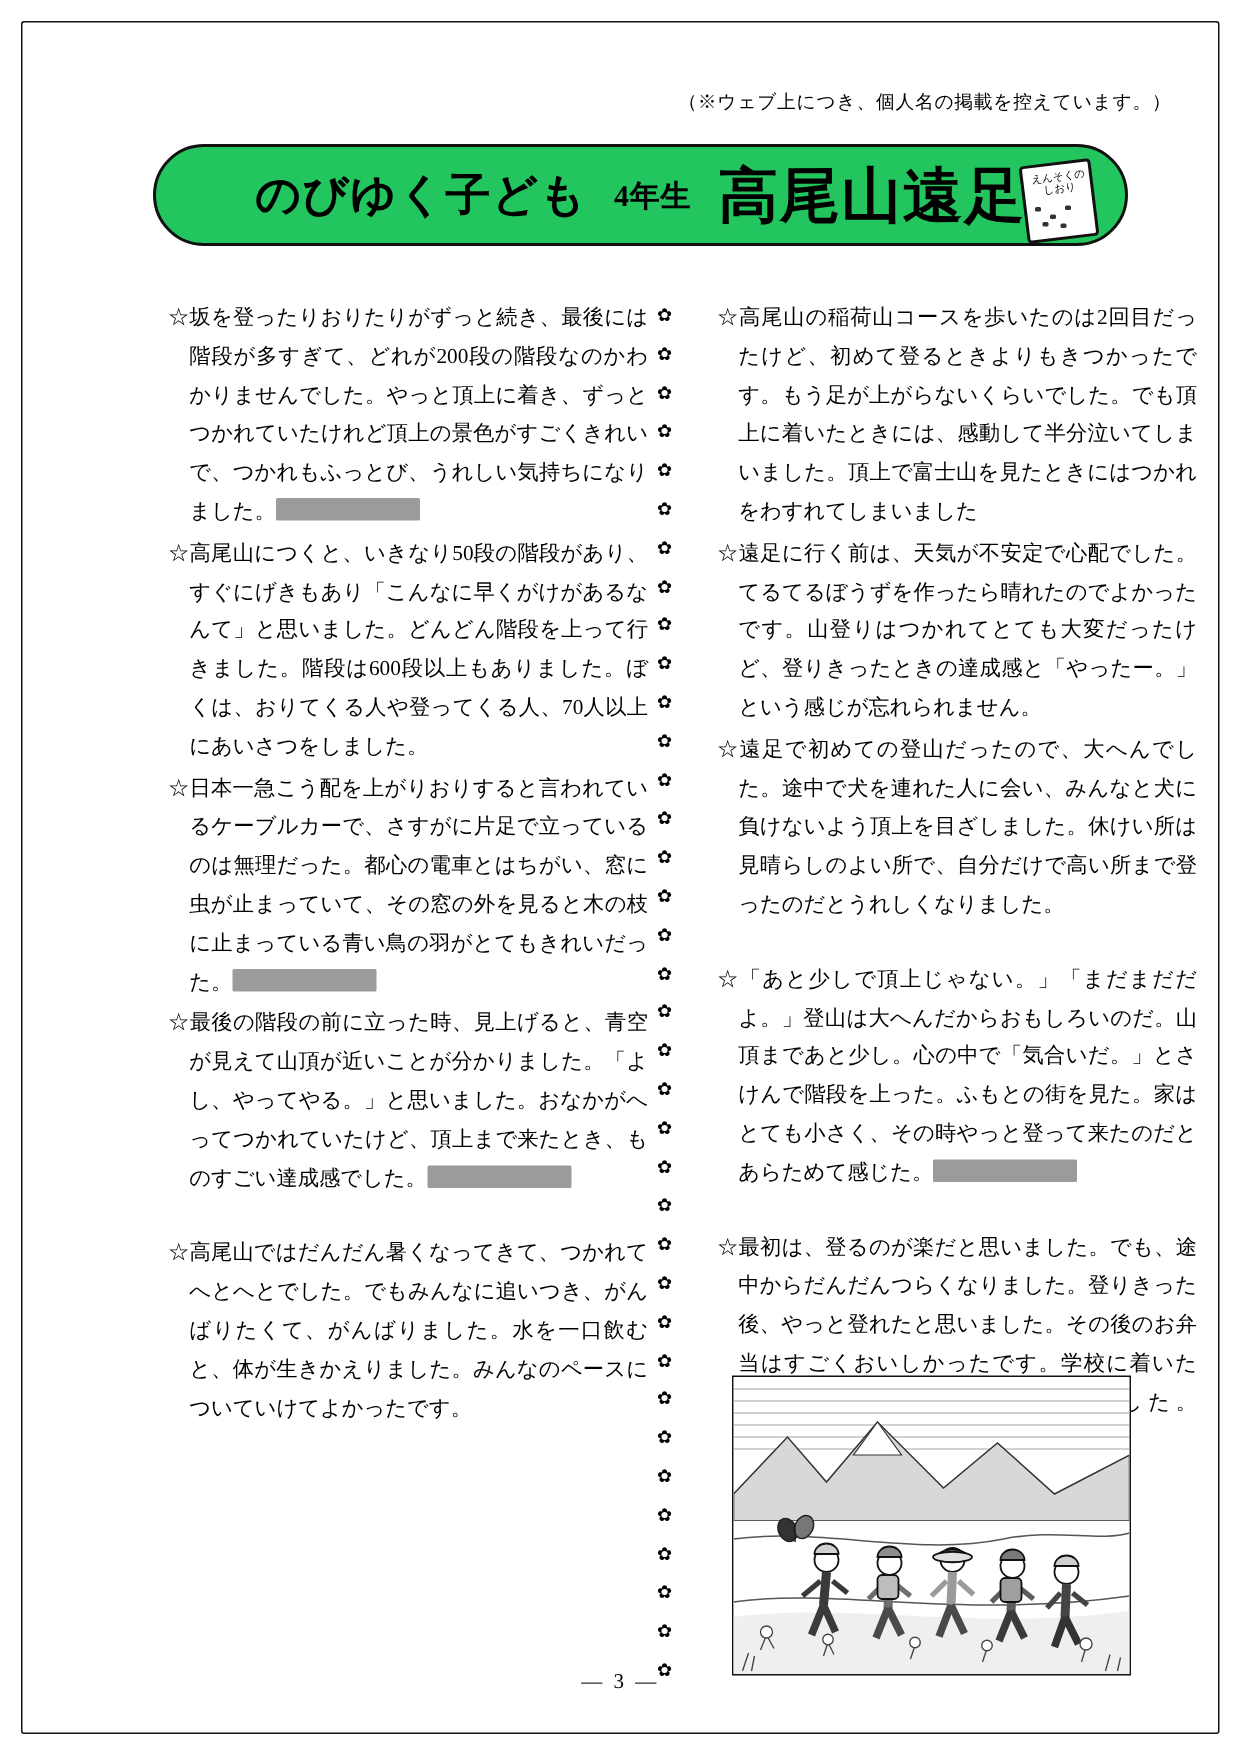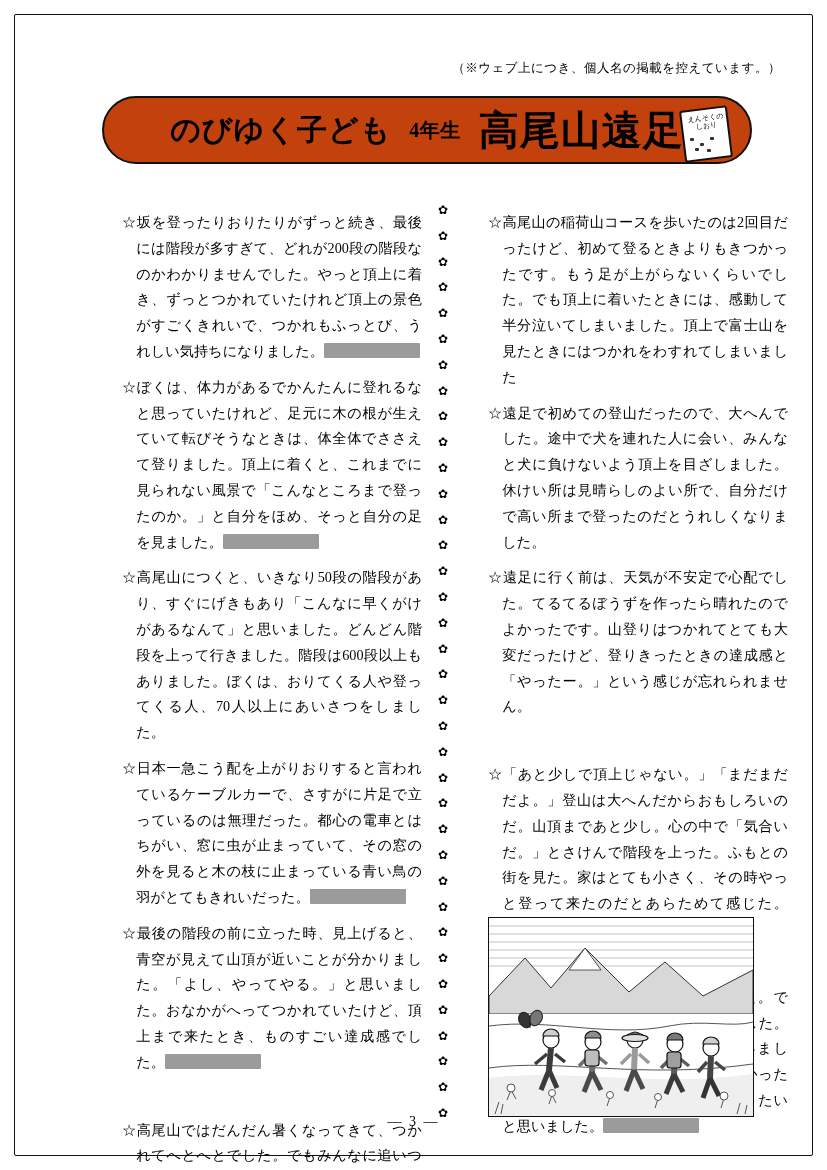--- a/index.html
+++ b/index.html
@@ -39,21 +39,21 @@
 
   
   .title-banner {
     position: absolute;
     left: 80px;
     top: 74px;
     width: 650px;
     height: 68px;
     border: 2.5px solid #111;
     border-radius: 34px;
-    background: #c2410c;
+    background: #22c55e;
   }
   .title-text {
     position: absolute;
     left: 0; top: 0;
     width: 100%; height: 100%;
     display: flex;
     align-items: center;
     justify-content: center;
     gap: 18px;
     font-weight: bold;
@@ -111,21 +111,21 @@
     top: 178px;
     width: 320px;
     font-size: 14.2px;
     line-height: 25.8px;
   }
   .col-left { left: 90px; }
   .col-right { left: 456px; }
 
   .entry { margin-bottom: 2px; }
   .entry p {
-    margin: 10px;
+    margin: 0;
     text-align: justify;
     text-justify: inter-character;
     text-indent: 0;
   }
   .entry p.indent { padding-left: 1em; text-indent: -1em; }
   .redact {
     display: inline-block;
     background: #9b9b9b;
     height: 15px;
     vertical-align: -2px;
@@ -237,46 +237,43 @@
       <span class="flower">✿</span>
       <span class="flower">✿</span>
       <span class="flower">✿</span>
   </div>
 
   <div class="col col-left">
     <div class="entry">
       <p class="indent"><span>☆坂を登ったりおりたりがずっと続き、最後には階段が多すぎて、どれが200段の階段なのかわかりませんでした。やっと頂上に着き、ずっとつかれていたけれど頂上の景色がすごくきれいで、つかれもふっとび、うれしい気持ちになりました。</span><span class="redact" style="width:96px"></span></p>
     </div>
     <div class="entry">
-      <p class="indent"><span>☆ぼくは、体力があるでかんたんに登れるなと思っていたけれど、足元に木の根が生えていて転びそうなときは、体全体でささえて登りました。頂上に着くと、これまでに見られない風景で「こんなところまで登ったのか。」と自分をほめ、そっと自分の足を見ました。</span><span class="redact" style="width:96px"></span></p>
-    </div>
-    <div class="entry">
       <p class="indent"><span>☆高尾山につくと、いきなり50段の階段があり、すぐにげきもあり「こんなに早くがけがあるなんて」と思いました。どんどん階段を上って行きました。階段は600段以上もありました。ぼくは、おりてくる人や登ってくる人、70人以上にあいさつをしました。</span></p>
     </div>
     <div class="entry">
       <p class="indent"><span>☆日本一急こう配を上がりおりすると言われているケーブルカーで、さすがに片足で立っているのは無理だった。都心の電車とはちがい、窓に虫が止まっていて、その窓の外を見ると木の枝に止まっている青い鳥の羽がとてもきれいだった。</span><span class="redact" style="width:96px"></span></p>
     </div>
     <div class="entry">
       <p class="indent"><span>☆最後の階段の前に立った時、見上げると、青空が見えて山頂が近いことが分かりました。「よし、やってやる。」と思いました。おなかがへってつかれていたけど、頂上まで来たとき、ものすごい達成感でした。</span><span class="redact" style="width:96px"></span></p>
     </div>
     <div class="gap"></div>
     <div class="entry">
       <p class="indent"><span>☆高尾山ではだんだん暑くなってきて、つかれてへとへとでした。でもみんなに追いつき、がんばりたくて、がんばりました。水を一口飲むと、体が生きかえりました。みんなのペースについていけてよかったです。</span></p>
     </div>
   </div>
 
   <div class="col col-right">
     <div class="entry">
       <p class="indent"><span>☆高尾山の稲荷山コースを歩いたのは2回目だったけど、初めて登るときよりもきつかったです。もう足が上がらないくらいでした。でも頂上に着いたときには、感動して半分泣いてしまいました。頂上で富士山を見たときにはつかれをわすれてしまいました</span></p>
     </div>
     <div class="entry">
+      <p class="indent"><span>☆遠足に行く前は、天気が不安定で心配でした。てるてるぼうずを作ったら晴れたのでよかったです。山登りはつかれてとても大変だったけど、登りきったときの達成感と「やったー。」という感じが忘れられません。</span></p>
+    </div>
+    <div class="entry">
       <p class="indent"><span>☆遠足で初めての登山だったので、大へんでした。途中で犬を連れた人に会い、みんなと犬に負けないよう頂上を目ざしました。休けい所は見晴らしのよい所で、自分だけで高い所まで登ったのだとうれしくなりました。</span></p>
-    </div>
-    <div class="entry">
-      <p class="indent"><span>☆遠足に行く前は、天気が不安定で心配でした。てるてるぼうずを作ったら晴れたのでよかったです。山登りはつかれてとても大変だったけど、登りきったときの達成感と「やったー。」という感じが忘れられません。</span></p>
     </div>
     <div class="gap"></div>
     <div class="entry">
       <p class="indent"><span>☆「あと少しで頂上じゃない。」「まだまだだよ。」登山は大へんだからおもしろいのだ。山頂まであと少し。心の中で「気合いだ。」とさけんで階段を上った。ふもとの街を見た。家はとても小さく、その時やっと登って来たのだとあらためて感じた。</span><span class="redact" style="width:96px"></span></p>
     </div>
     <div class="gap"></div>
     <div class="entry">
       <p class="indent"><span>☆最初は、登るのが楽だと思いました。でも、途中からだんだんつらくなりました。登りきった後、やっと登れたと思いました。その後のお弁当はすごくおいしかったです。学校に着いたら、もう一度登りたいと思いました。</span><span class="redact" style="width:96px"></span></p>
     </div>
   </div>

